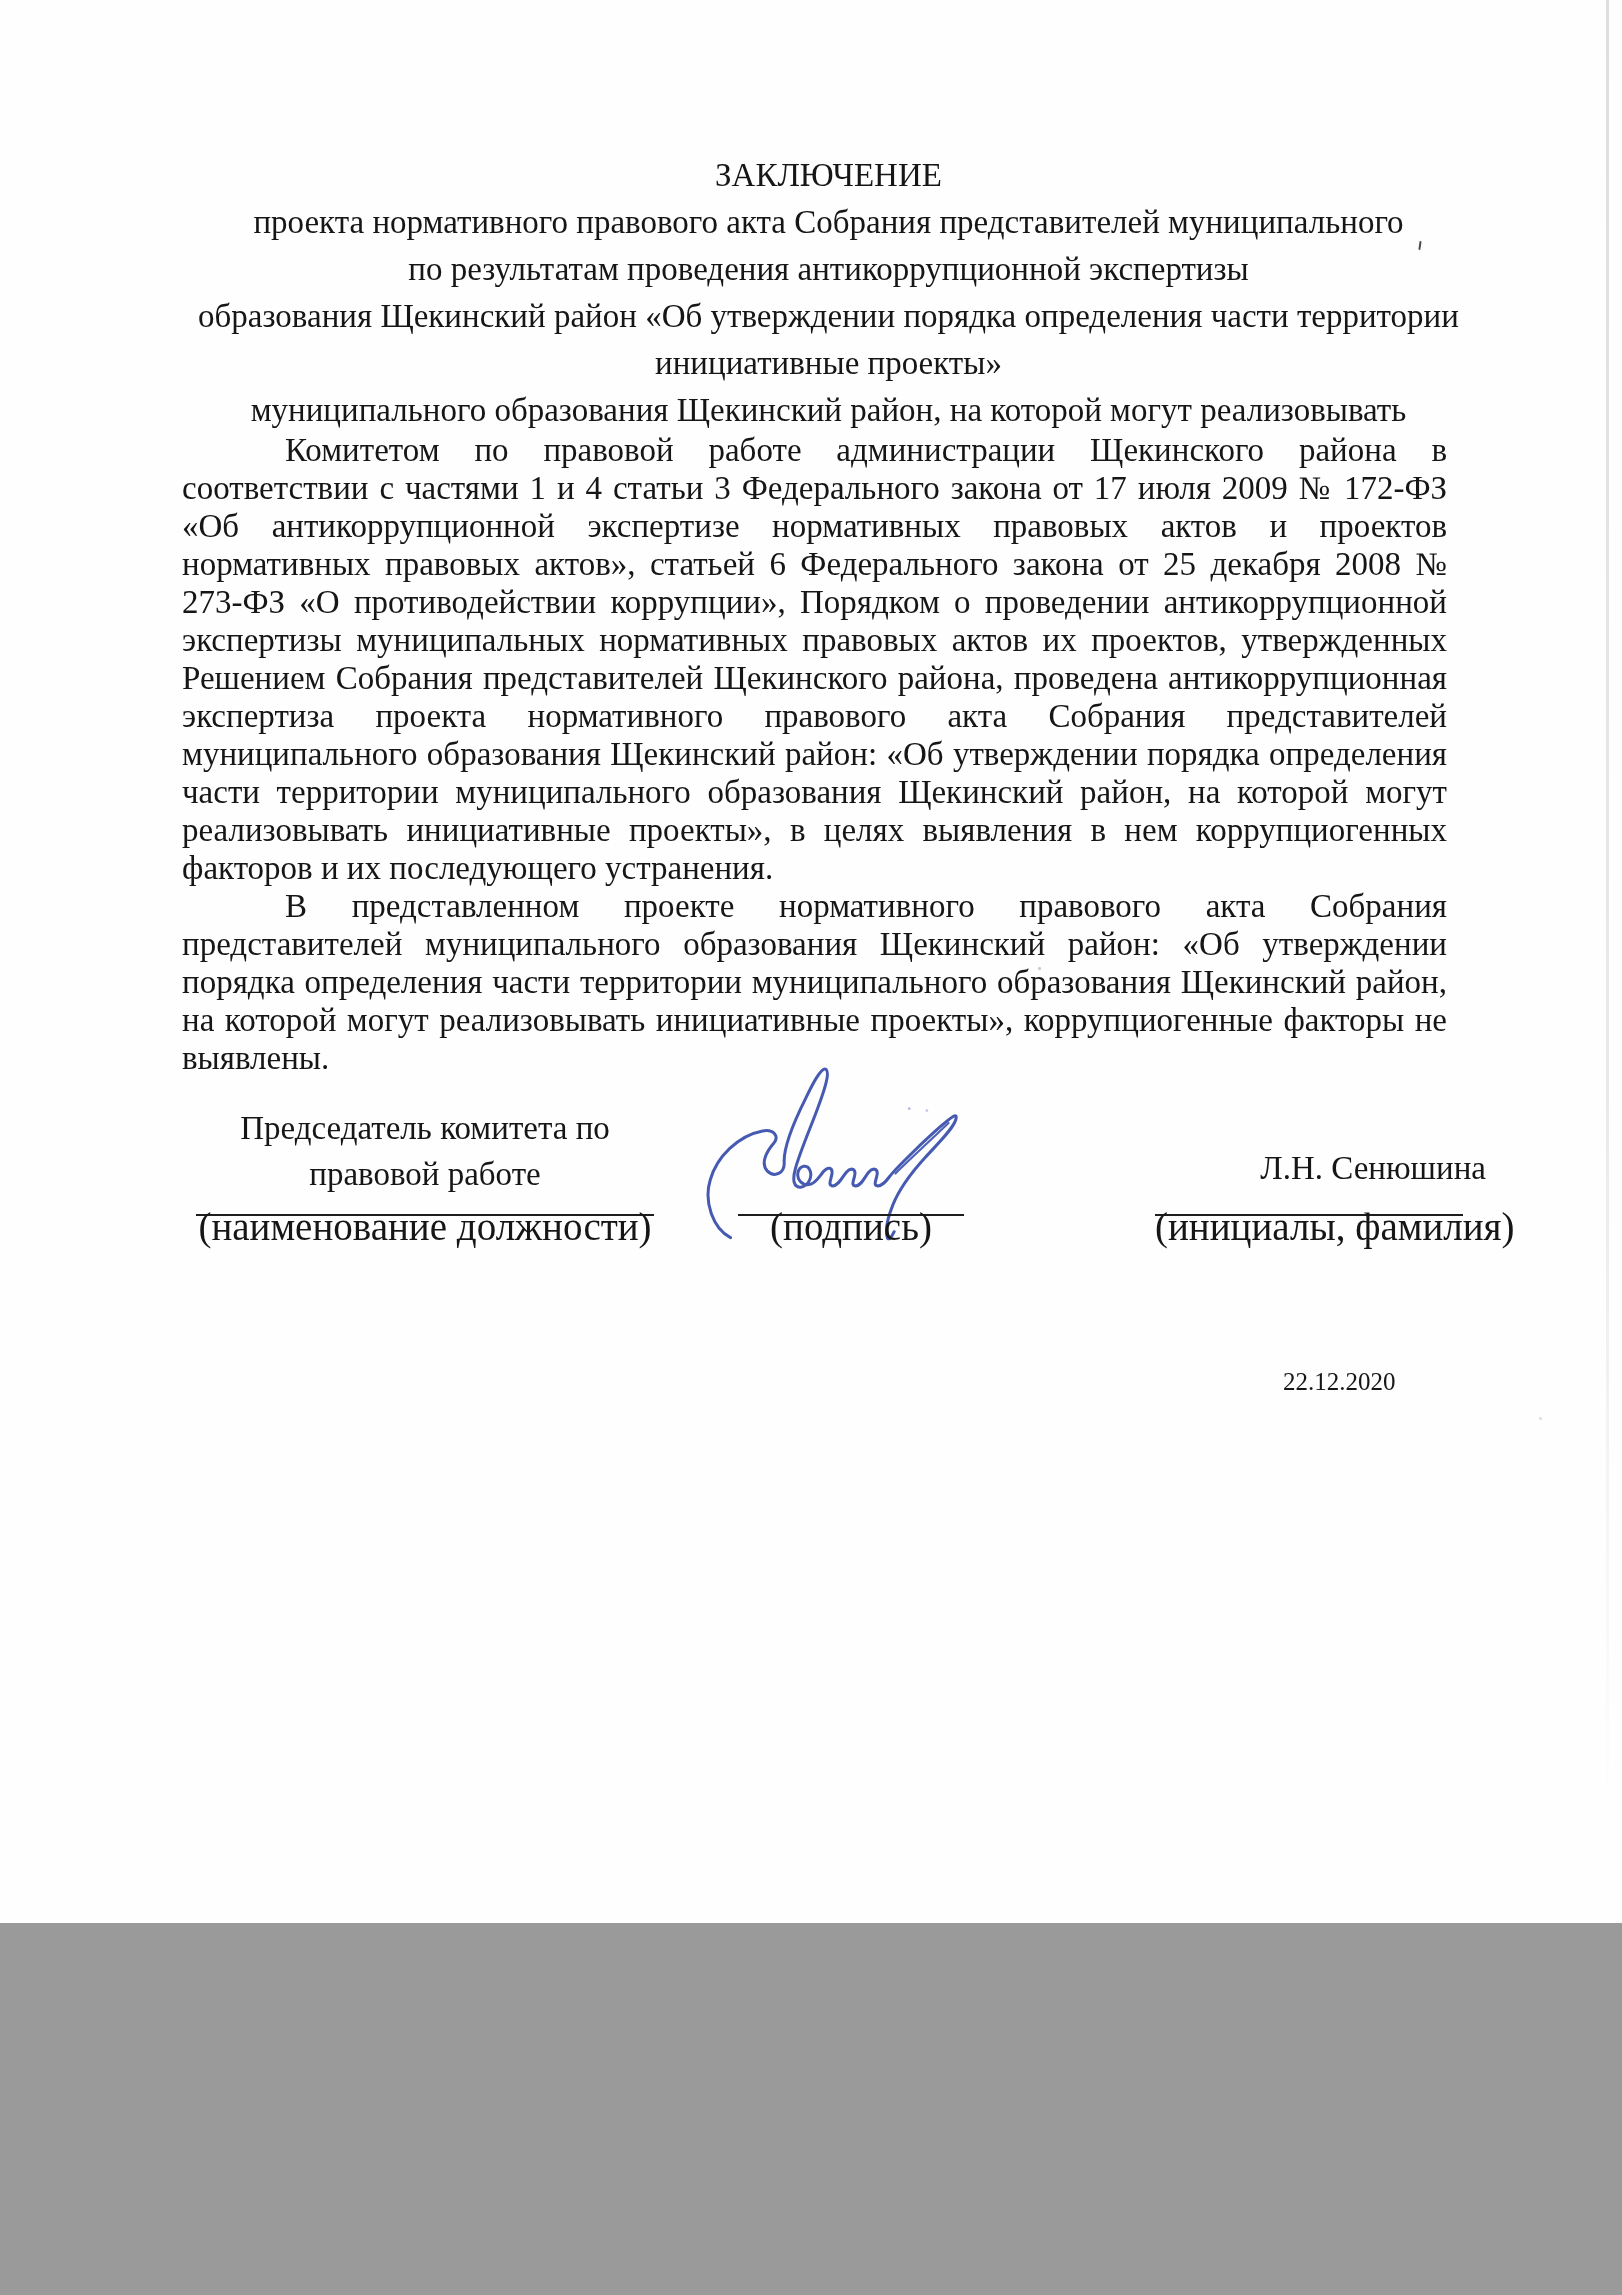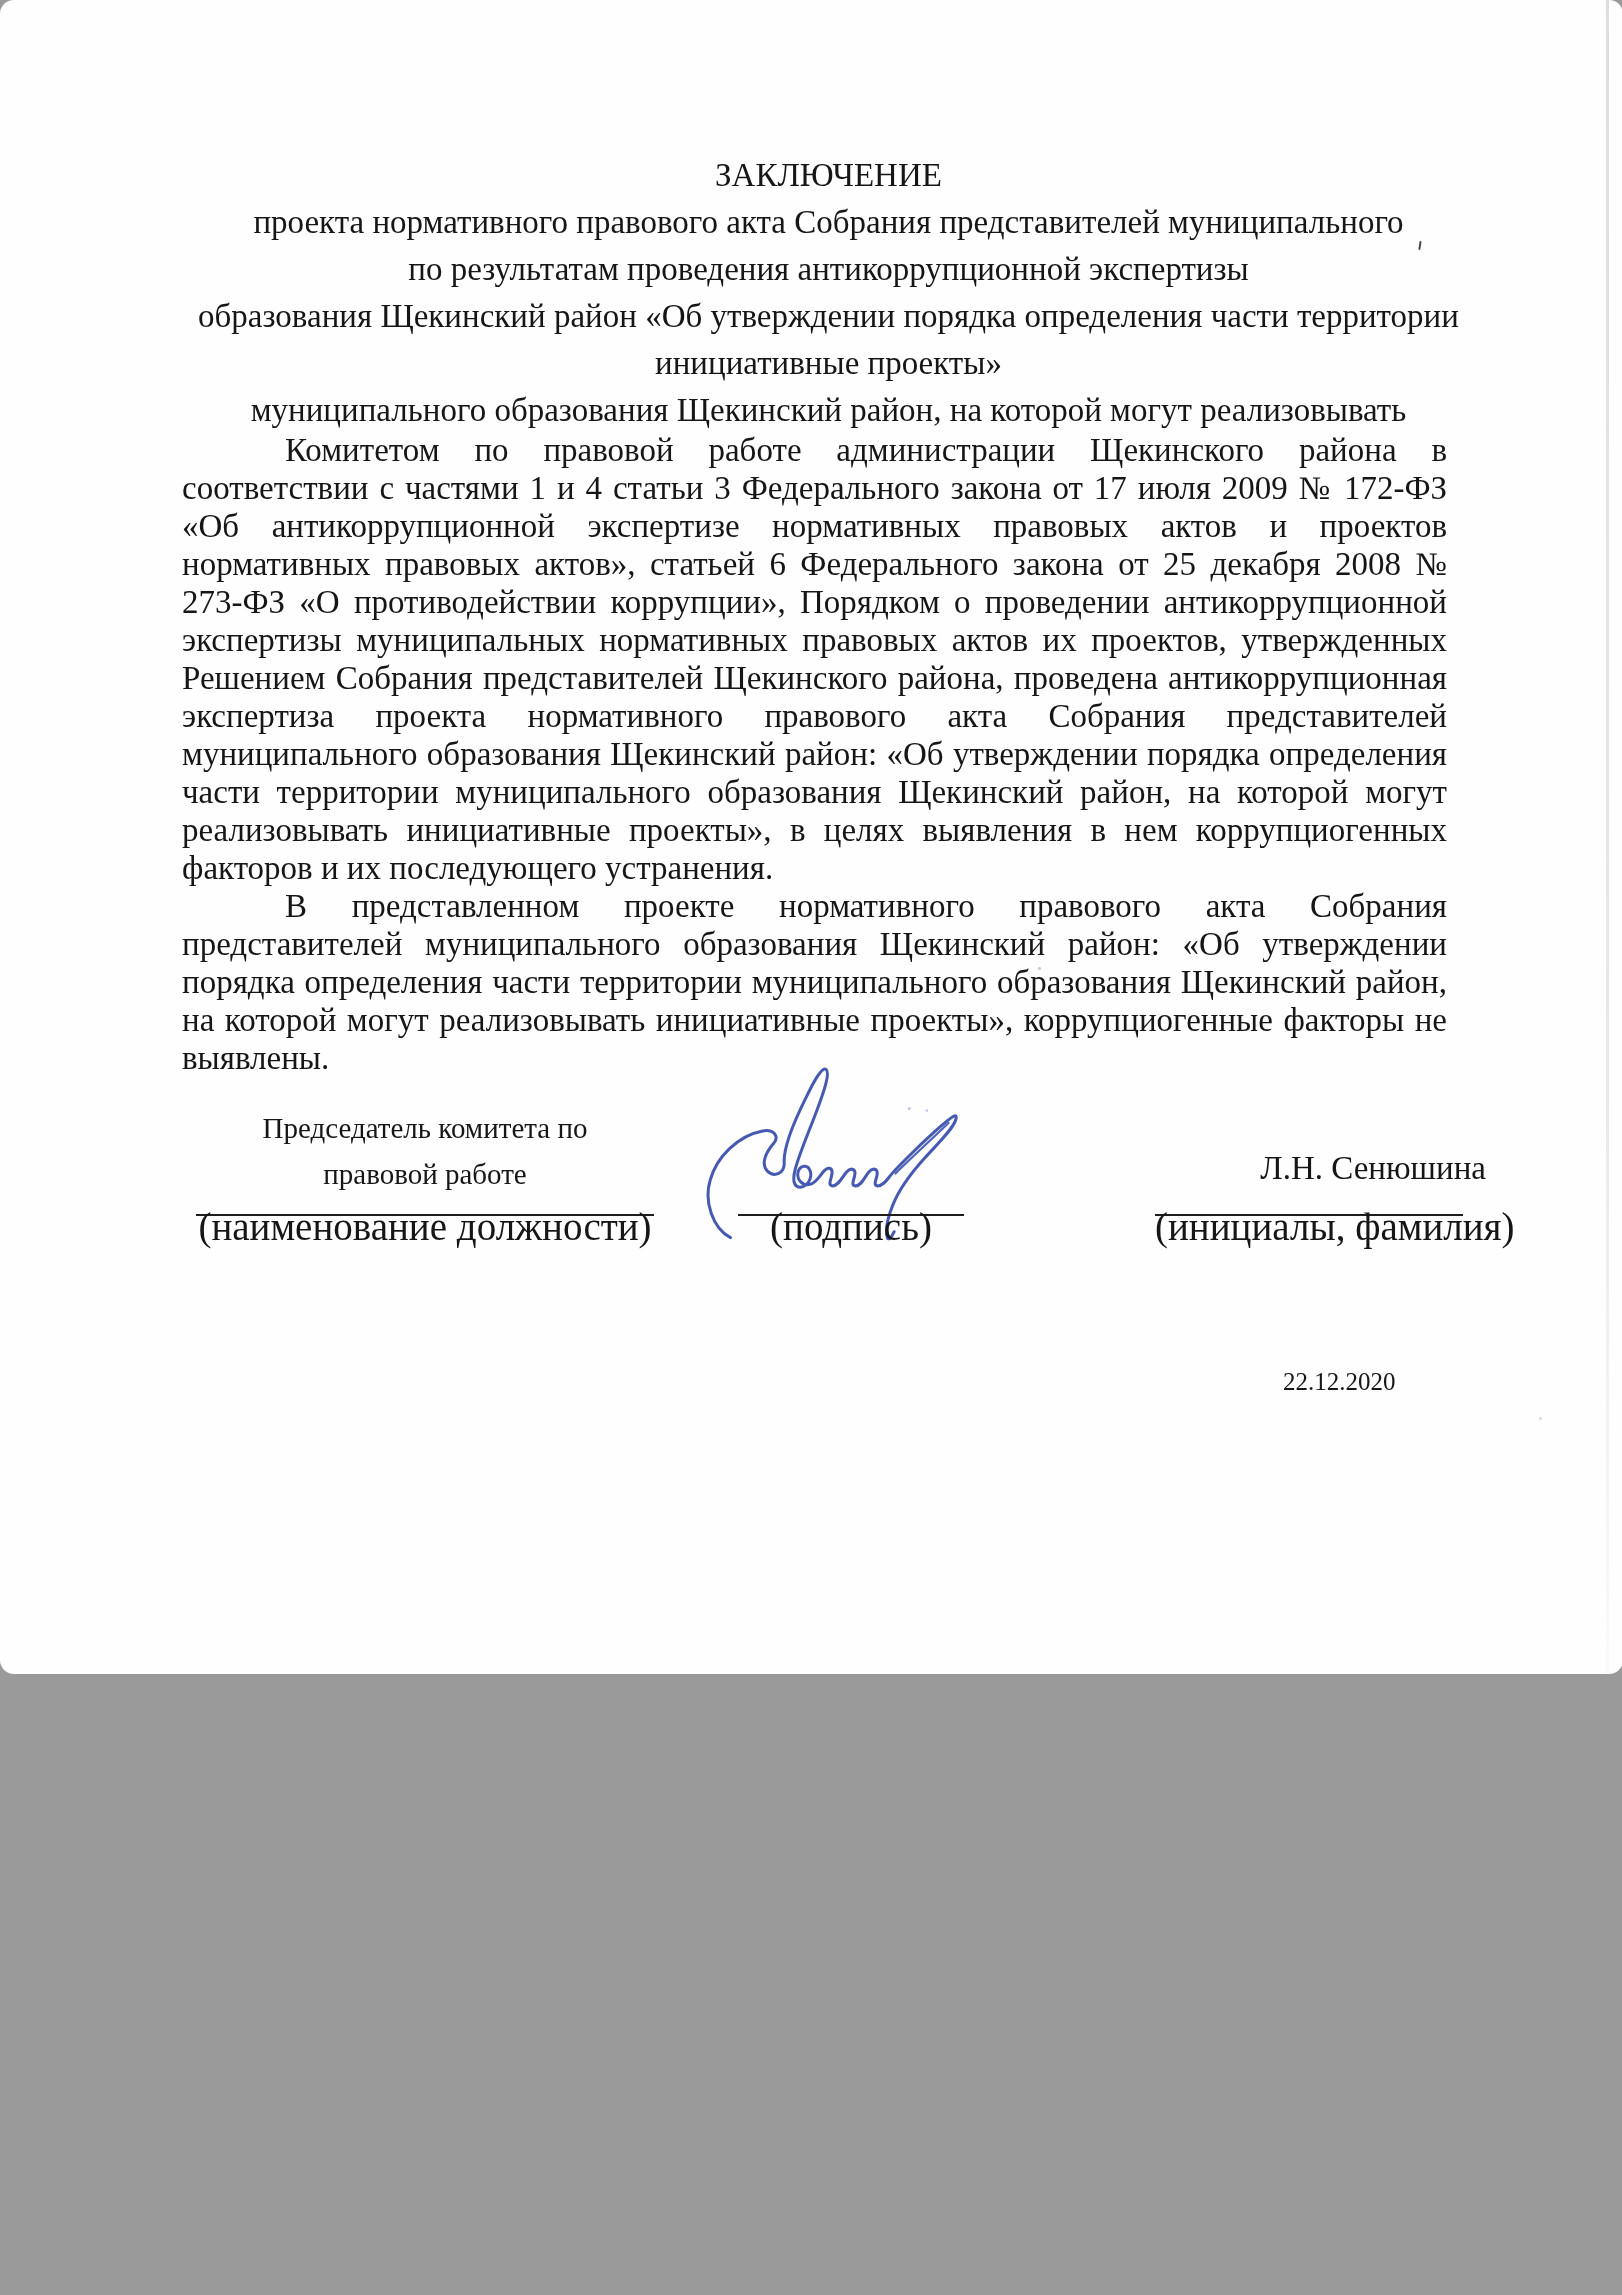--- a/index.html
+++ b/index.html
@@ -1,25 +1,24 @@
 <!DOCTYPE html>
 <html lang="ru" style="font-size:10.5px"><head>
 <meta charset="utf-8">
 <title>Заключение</title>
 <style>
   html,body{margin:0;padding:0;background:#9a9a9a;}
   .page{
     position:relative;
-    width:1623px;height:1674px;
+    width:1623px;height:1923px;
     background:#fefefe;
     overflow:hidden;
     font-family:"Liberation Serif","DejaVu Serif",serif;
     color:#161616;
     margin:0 auto;
-    border-radius:14px;
   }
   
   .scan-edge{
     position:absolute;top:0;right:14.4px;width:2.6px;height:1819px;
     background:linear-gradient(#dedede,#e9e9e9 60%,rgba(233,233,233,0));
   }
   .speck-apostrophe{
     position:absolute;left:1419px;top:241px;width:2px;height:8.5px;
     background:#4a4a4a;border-radius:1.3px;transform:rotate(8deg);
   }
@@ -34,21 +33,21 @@
   .title-line{white-space:nowrap;}
   
   .doc-body{
     position:absolute;left:182px;top:431px;width:1265px;
     font-size:33px;line-height:38px;text-align:justify;
   }
   .doc-body p{margin:0;text-indent:103px;}
   
   .sig-position{
     position:absolute;left:196px;top:1105px;width:458px;
-    text-align:center;font-size:29px;line-height:46px;
+    text-align:center;font-size:33px;line-height:46px;
   }
   .sig-rule{position:absolute;top:1214px;border-top:2px solid #1d1d1d;height:0;}
   .sig-rule.r1{left:196px;width:458px;}
   .sig-rule.r2{left:738px;width:226px;}
   .sig-rule.r3{left:1155px;width:308px;}
   .sig-caption{
     position:absolute;top:1207px;text-align:center;
     font-size:39px;line-height:39px;white-space:nowrap;
   }
   .sig-caption.c1{left:196px;width:458px;}

